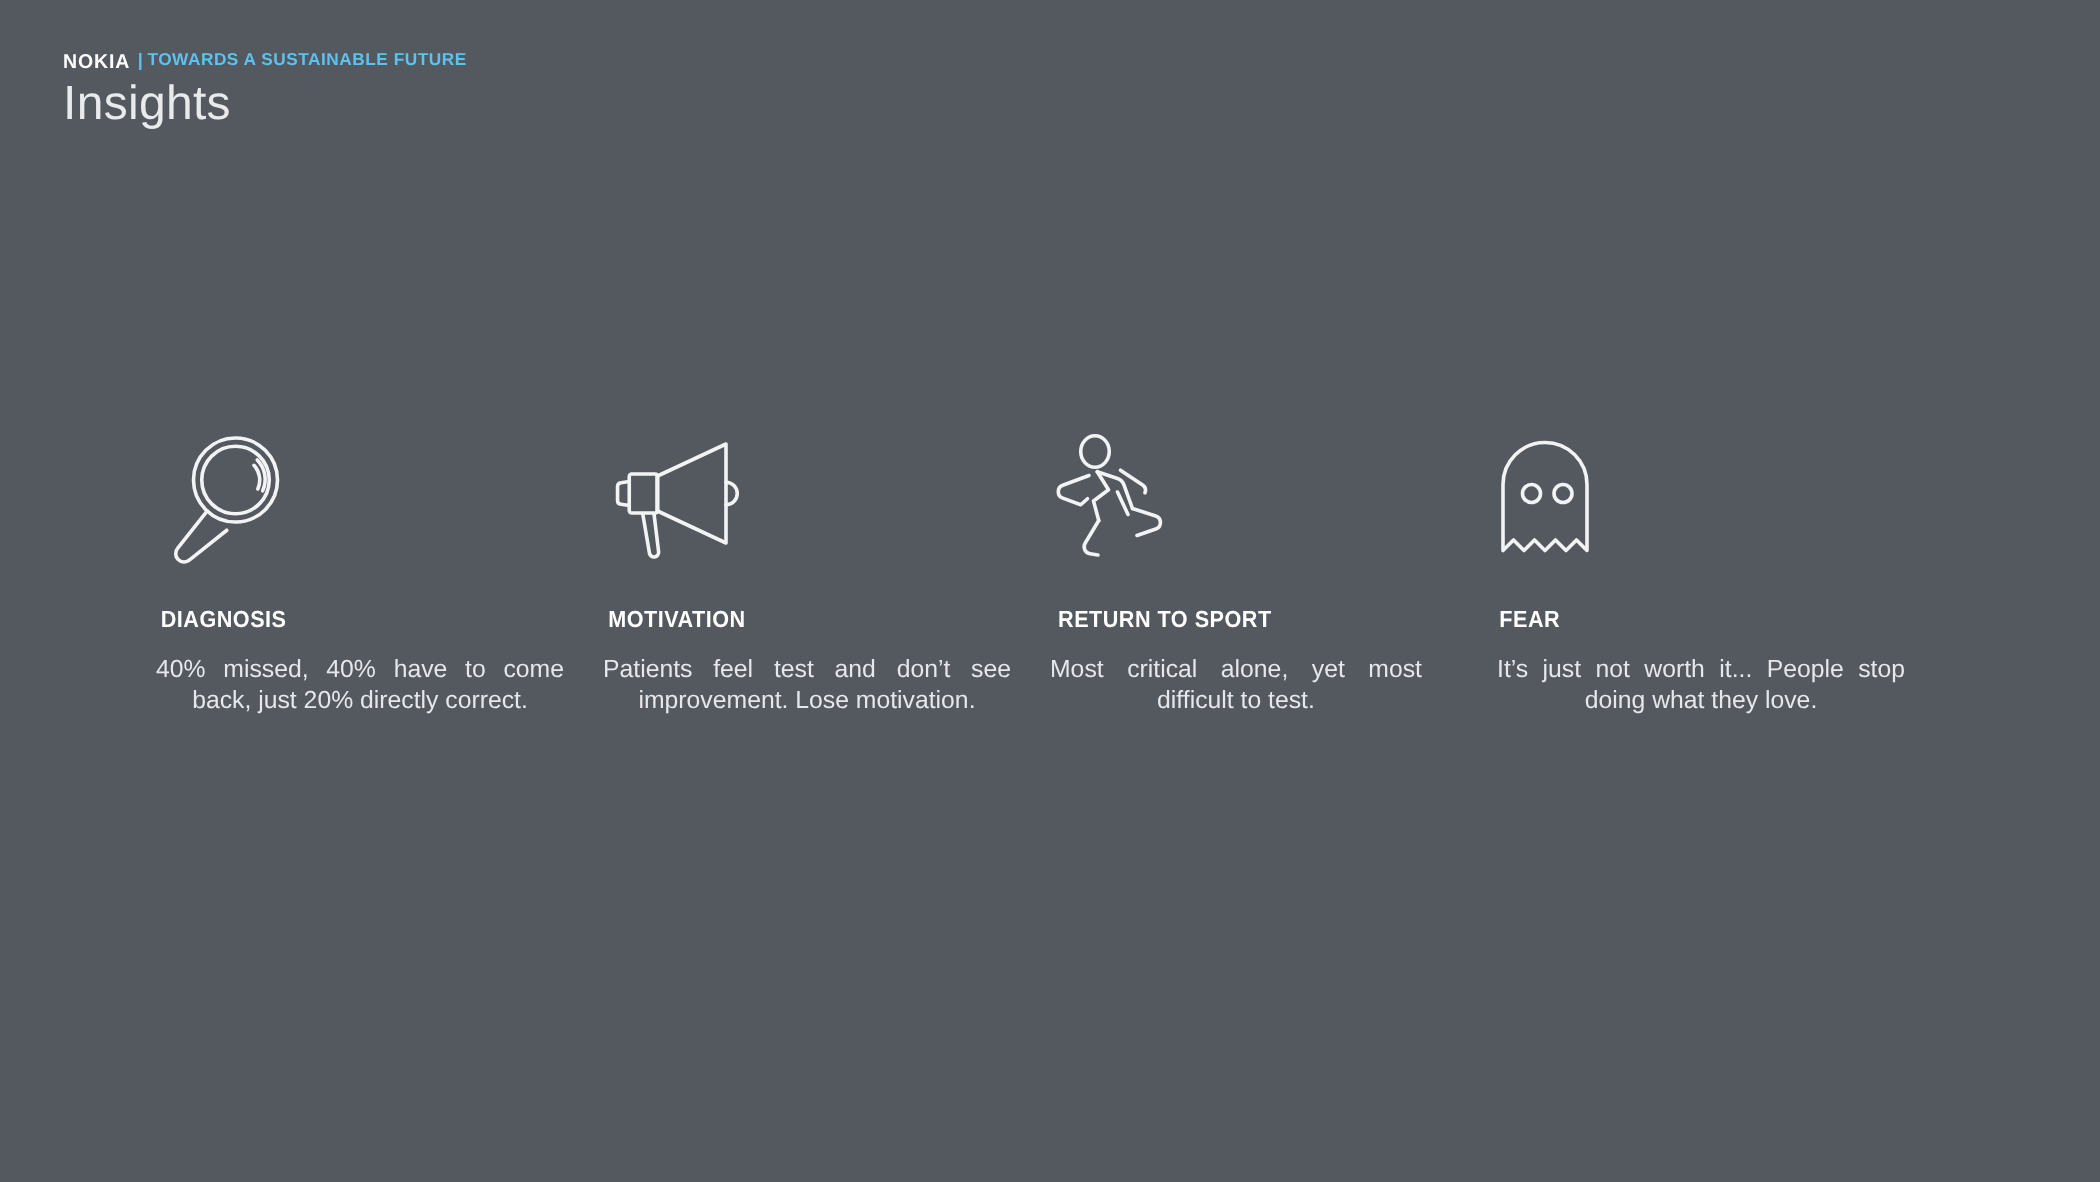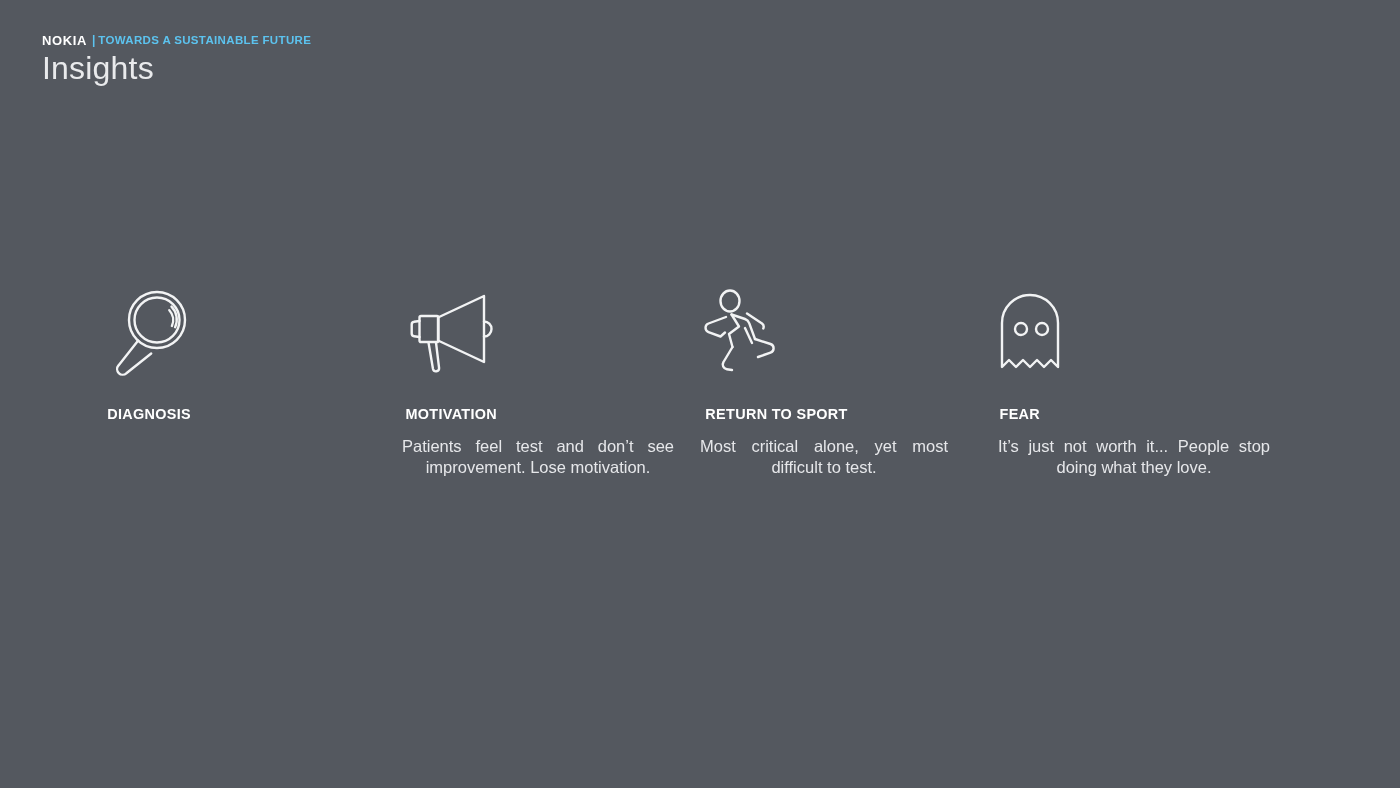--- a/index.html
+++ b/index.html
@@ -130,20 +130,21 @@
     <div class="icon-box">
       <svg width="86" height="92" viewBox="0 0 86 92" fill="none" stroke="#f2f3f4" stroke-width="2.4" stroke-linecap="round" stroke-linejoin="round">
         <circle cx="53" cy="33" r="28"></circle>
         <circle cx="53" cy="33" r="22.5"></circle>
         <path d="M34.2 53.6 L14.5 78.4 a5.6 5.6 0 0 0 7.9 7.9 L47.2 66.5"></path>
         <path d="M67.5 19.6 a18.5 18.5 0 0 1 3.6 20.6"></path>
         <path d="M65.3 23.2 a14.6 14.6 0 0 1 2.6 15.8"></path>
       </svg>
     </div>
     <div class="col-heading">DIAGNOSIS</div>
+    <div class="col-body wide">40% missed, 40% have to come back, just 20% directly correct.</div>
   </div>
 
   <div class="insight-col">
     <div class="icon-box">
       <svg width="88" height="86" viewBox="0 0 88 86" fill="none" stroke="#f2f3f4" stroke-width="2.4" stroke-linecap="round" stroke-linejoin="round">
         <path d="M82 6 L36 27.5 L36 50.5 L82 72 Z"></path>
         <rect x="17.5" y="26" width="19" height="26" rx="1.6"></rect>
         <path d="M17.5 31 L12 31.8 a2.6 2.6 0 0 0 -2.3 2.6 L9.7 43.6 a2.6 2.6 0 0 0 2.3 2.6 L17.5 47"></path>
         <path d="M82 31.5 a5.5 5.5 0 0 1 0 15"></path>
         <path d="M26.5 52.5 L31 79 a3.1 3.1 0 0 0 6.1 -0.9 L34 52.5"></path>

